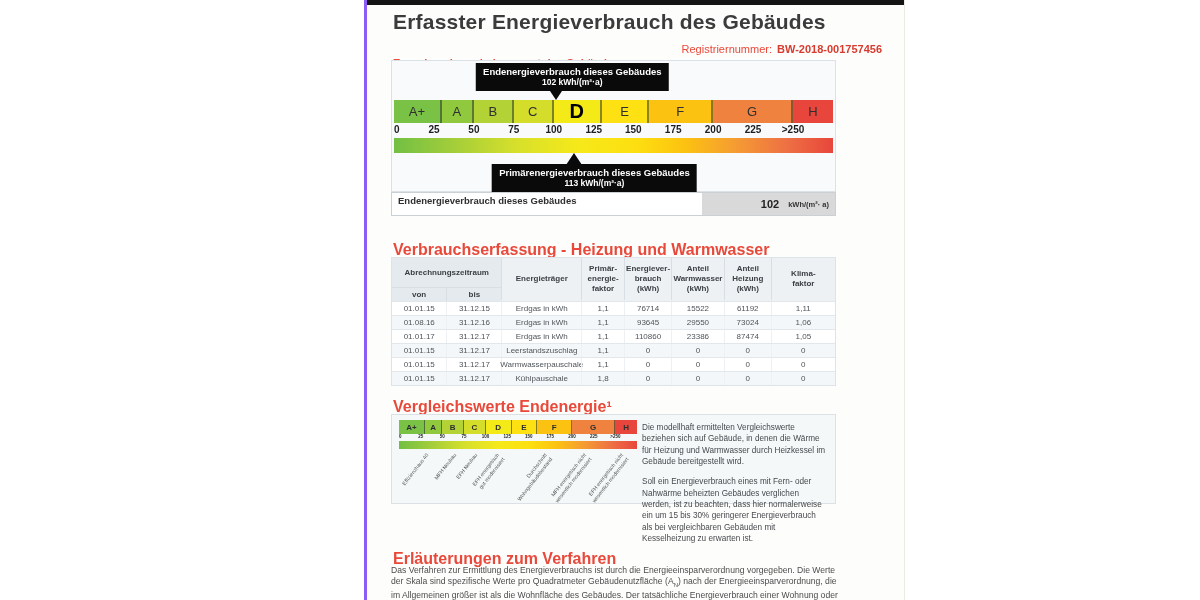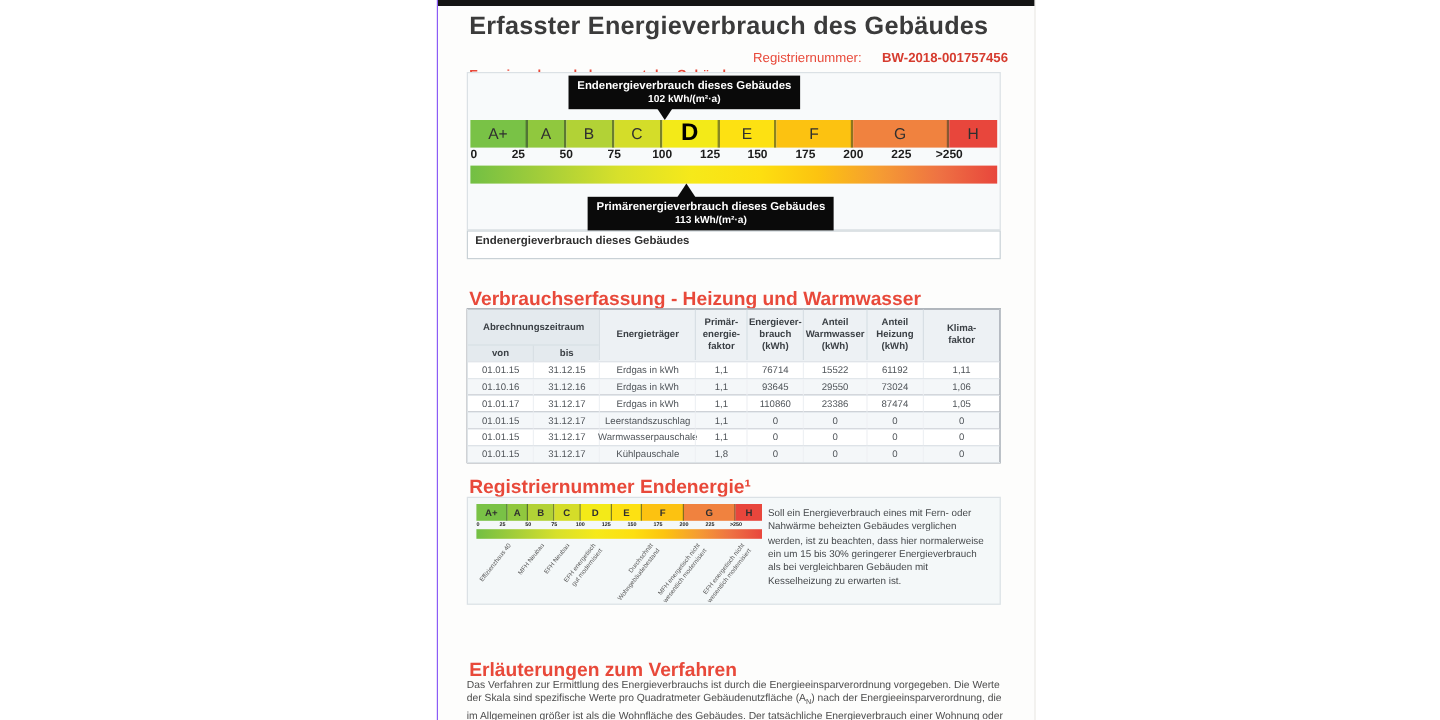--- a/index.html
+++ b/index.html
@@ -1,26 +1,26 @@
 <!DOCTYPE html>
 <html><head>
 <meta charset="utf-8">
 <style>
   html,body{margin:0;padding:0;background:#fff;}
   #canvas{position:relative;width:1200px;height:600px;background:#ffffff;overflow:hidden;
           font-family:"Liberation Sans",sans-serif;color:#3d3d3d;}
   #paper{position:absolute;left:364px;top:0;width:497px;height:600px;background:#fdfdfc;
-         border-left:1px solid #8b5cf6;border-right:1px solid #eceae6;}
+         border-left:3px solid #8b5cf6;border-right:1px solid #eceae6;padding-left:40px;}
   #scan-edge{position:absolute;left:0;top:0;width:100%;height:5px;background:#141414;}
 
   .abs{position:absolute;}
   .title{left:26px;top:10px;font-size:21px;font-weight:bold;color:#3b3b3b;letter-spacing:.2px;white-space:nowrap;}
   .subhead{left:26px;top:43px;font-size:11px;font-weight:bold;color:#e8493a;white-space:nowrap;margin-top:14px;}
   .registry{right:22px;top:43px;font-size:11px;color:#e8493a;white-space:nowrap;}
-  .registry b{color:#d63c2f;margin-left:17px;}
+  .registry b{color:#d63c2f;margin-left:5px;}
 
   
   .panel1{left:24px;top:60px;width:445px;height:132px;background:#f8fafb;border:1px solid #dbe1e5;box-sizing:border-box;}
   .tooltip{position:absolute;background:#0a0a0a;color:#fff;text-align:center;padding:3px 7px 4px;z-index:3;transform:translateX(-50%);}
   .tooltip .l1{font-size:9.5px;font-weight:bold;white-space:nowrap;}
   .tooltip .l2{font-size:8.5px;font-weight:bold;white-space:nowrap;}
   .tt-end{left:40.7%;top:2px;}
   .tt-prim{left:45.7%;top:103px;}
   .arrow-down{position:absolute;left:37.1%;top:27px;transform:translateX(-50%);width:0;height:0;z-index:2;
               border-left:8px solid transparent;border-right:8px solid transparent;border-top:12px solid #0a0a0a;}
@@ -43,21 +43,21 @@
   .result-left .r1{font-size:9.5px;font-weight:bold;color:#2e2e2e;}
   .result-left .r2{font-size:8.5px;color:#555;}
   .result-right{width:133px;background:#d9d9d9;display:flex;align-items:center;justify-content:flex-end;gap:9px;padding-right:6px;box-sizing:border-box;}
   .result-right .val{font-size:11px;font-weight:bold;color:#222;}
   .result-right .unit{font-size:7.5px;font-weight:bold;color:#333;}
 
   .redhead{font-size:16px;font-weight:bold;color:#e8493a;white-space:nowrap;}
   .h2{left:26px;top:241px;} .h3{left:26px;top:398px;} .h4{left:26px;top:550px;}
 
   
-  .ctable{left:24px;top:257px;width:445px;font-size:8px;color:#50555a;border:1px solid #dde3e7;box-sizing:border-box;background:#0f172a;}
+  .ctable{left:24px;top:257px;width:445px;font-size:8px;color:#50555a;border:1px solid #dde3e7;box-sizing:border-box;background:#4d7c0f;}
   .thead{display:flex;background:#edf1f4;color:#3a3f44;font-weight:bold;}
   .thead .hcell{display:flex;align-items:center;justify-content:center;text-align:center;height:42px;
                 white-space:pre-line;border-left:1px solid #d8dfe4;box-sizing:border-box;line-height:1.25;}
   .hgroup{background:#e4eaee;border-left:none!important;display:flex;flex-direction:column;box-sizing:border-box;}
   .hgroup .glabel{height:29px;display:flex;align-items:center;justify-content:center;}
   .hgroup .gsub{height:13px;display:flex;border-top:1px solid #d8dfe4;}
   .hgroup .gsub span{flex:1;display:flex;align-items:center;justify-content:center;}
   .hgroup .gsub span:last-child{border-left:1px solid #d8dfe4;}
   .trow{display:flex;border-top:1px solid #e2e7eb;background:#fff;text-align:right;}
   .trow.alt{background:#f4f7f9;}
@@ -154,20 +154,24 @@
       <div class="tooltip tt-prim">
         <div class="l1">Primärenergieverbrauch dieses Gebäudes</div>
         <div class="l2">113 kWh/(m²·a)</div>
       </div>
     </div>
 
     <div class="abs result-row">
       <div class="result-left">
         <div class="r1">Endenergieverbrauch dieses Gebäudes</div>
       </div>
+      <div class="result-right">
+        <span class="val">102</span>
+        <span class="unit">kWh/(m²· a)</span>
+      </div>
     </div>
 
     <div class="abs redhead h2">Verbrauchserfassung - Heizung und Warmwasser</div>
     <div class="abs ctable">
       <div class="thead">
         <div class="hgroup wgroup">
           <div class="glabel">Abrechnungszeitraum</div>
           <div class="gsub">
             <span>von</span>
             <span>bis</span>
@@ -194,21 +198,21 @@
             <div class="tcell c0">01.01.15</div>
             <div class="tcell c1">31.12.15</div>
             <div class="tcell c2">Erdgas in kWh</div>
             <div class="tcell c3">1,1</div>
             <div class="tcell c4">76714</div>
             <div class="tcell c5">15522</div>
             <div class="tcell c6">61192</div>
             <div class="tcell c7">1,11</div>
           </div>
           <div class="trow alt">
-            <div class="tcell c0">01.10.16</div>
+            <div class="tcell c0">01.08.16</div>
             <div class="tcell c1">31.12.16</div>
             <div class="tcell c2">Erdgas in kWh</div>
             <div class="tcell c3">1,1</div>
             <div class="tcell c4">93645</div>
             <div class="tcell c5">29550</div>
             <div class="tcell c6">73024</div>
             <div class="tcell c7">1,06</div>
           </div>
           <div class="trow">
             <div class="tcell c0">01.01.17</div>
@@ -246,21 +250,21 @@
             <div class="tcell c2">Kühlpauschale</div>
             <div class="tcell c3">1,8</div>
             <div class="tcell c4">0</div>
             <div class="tcell c5">0</div>
             <div class="tcell c6">0</div>
             <div class="tcell c7">0</div>
           </div>
         </div>
     </div>
 
-    <div class="abs redhead h3">Registriernummer Endenergie¹</div>
+    <div class="abs redhead h3">Vergleichswerte Endenergie¹</div>
     <div class="abs panel2">
       <div class="mini">
         <div class="mini-letters" id="mini-letters">
             <div class="seg" style="width: 10.9%; background: rgb(121, 194, 70);">
               <span>A+</span>
             </div>
             <div class="seg" style="width: 7.3%; background: rgb(144, 200, 62);">
               <span>A</span>
             </div>
             <div class="seg" style="width: 9.1%; background: rgb(178, 210, 54);">
@@ -321,20 +325,21 @@
               <span>MFH energetisch nicht
 wesentlich modernisiert</span>
             </div>
             <div class="rlab" style="left: 92.5%;">
               <span>EFH energetisch nicht
 wesentlich modernisiert</span>
             </div>
           </div>
       </div>
       <div class="comp-text">
+        <p>Die modellhaft ermittelten Vergleichswerte beziehen sich auf Gebäude, in denen die Wärme für Heizung und Warmwasser durch Heizkessel im Gebäude bereitgestellt wird.</p>
         <p>Soll ein Energieverbrauch eines mit Fern- oder Nahwärme beheizten Gebäudes verglichen werden, ist zu beachten, dass hier normalerweise ein um 15 bis 30% geringerer Energieverbrauch als bei vergleichbaren Gebäuden mit Kesselheizung zu erwarten ist.</p>
       </div>
     </div>
 
     <div class="abs redhead h4">Erläuterungen zum Verfahren</div>
     <div class="abs explain"><span>Das Verfahren zur Ermittlung des Energieverbrauchs ist durch die Energieeinsparverordnung vorgegeben. Die Werte der Skala sind spezifische Werte pro Quadratmeter Gebäudenutzfläche (A</span><sub>N</sub><span>) nach der Energieeinsparverordnung, die im Allgemeinen größer ist als die Wohnfläche des Gebäudes. Der tatsächliche Energieverbrauch einer Wohnung oder eines Gebäudes weicht insbesondere wegen des Witterungseinflusses und sich ändernden Nutzerverhaltens vom angegebenen Energieverbrauch ab.</span></div>
   </div>
 </div>
 
 </body></html>

